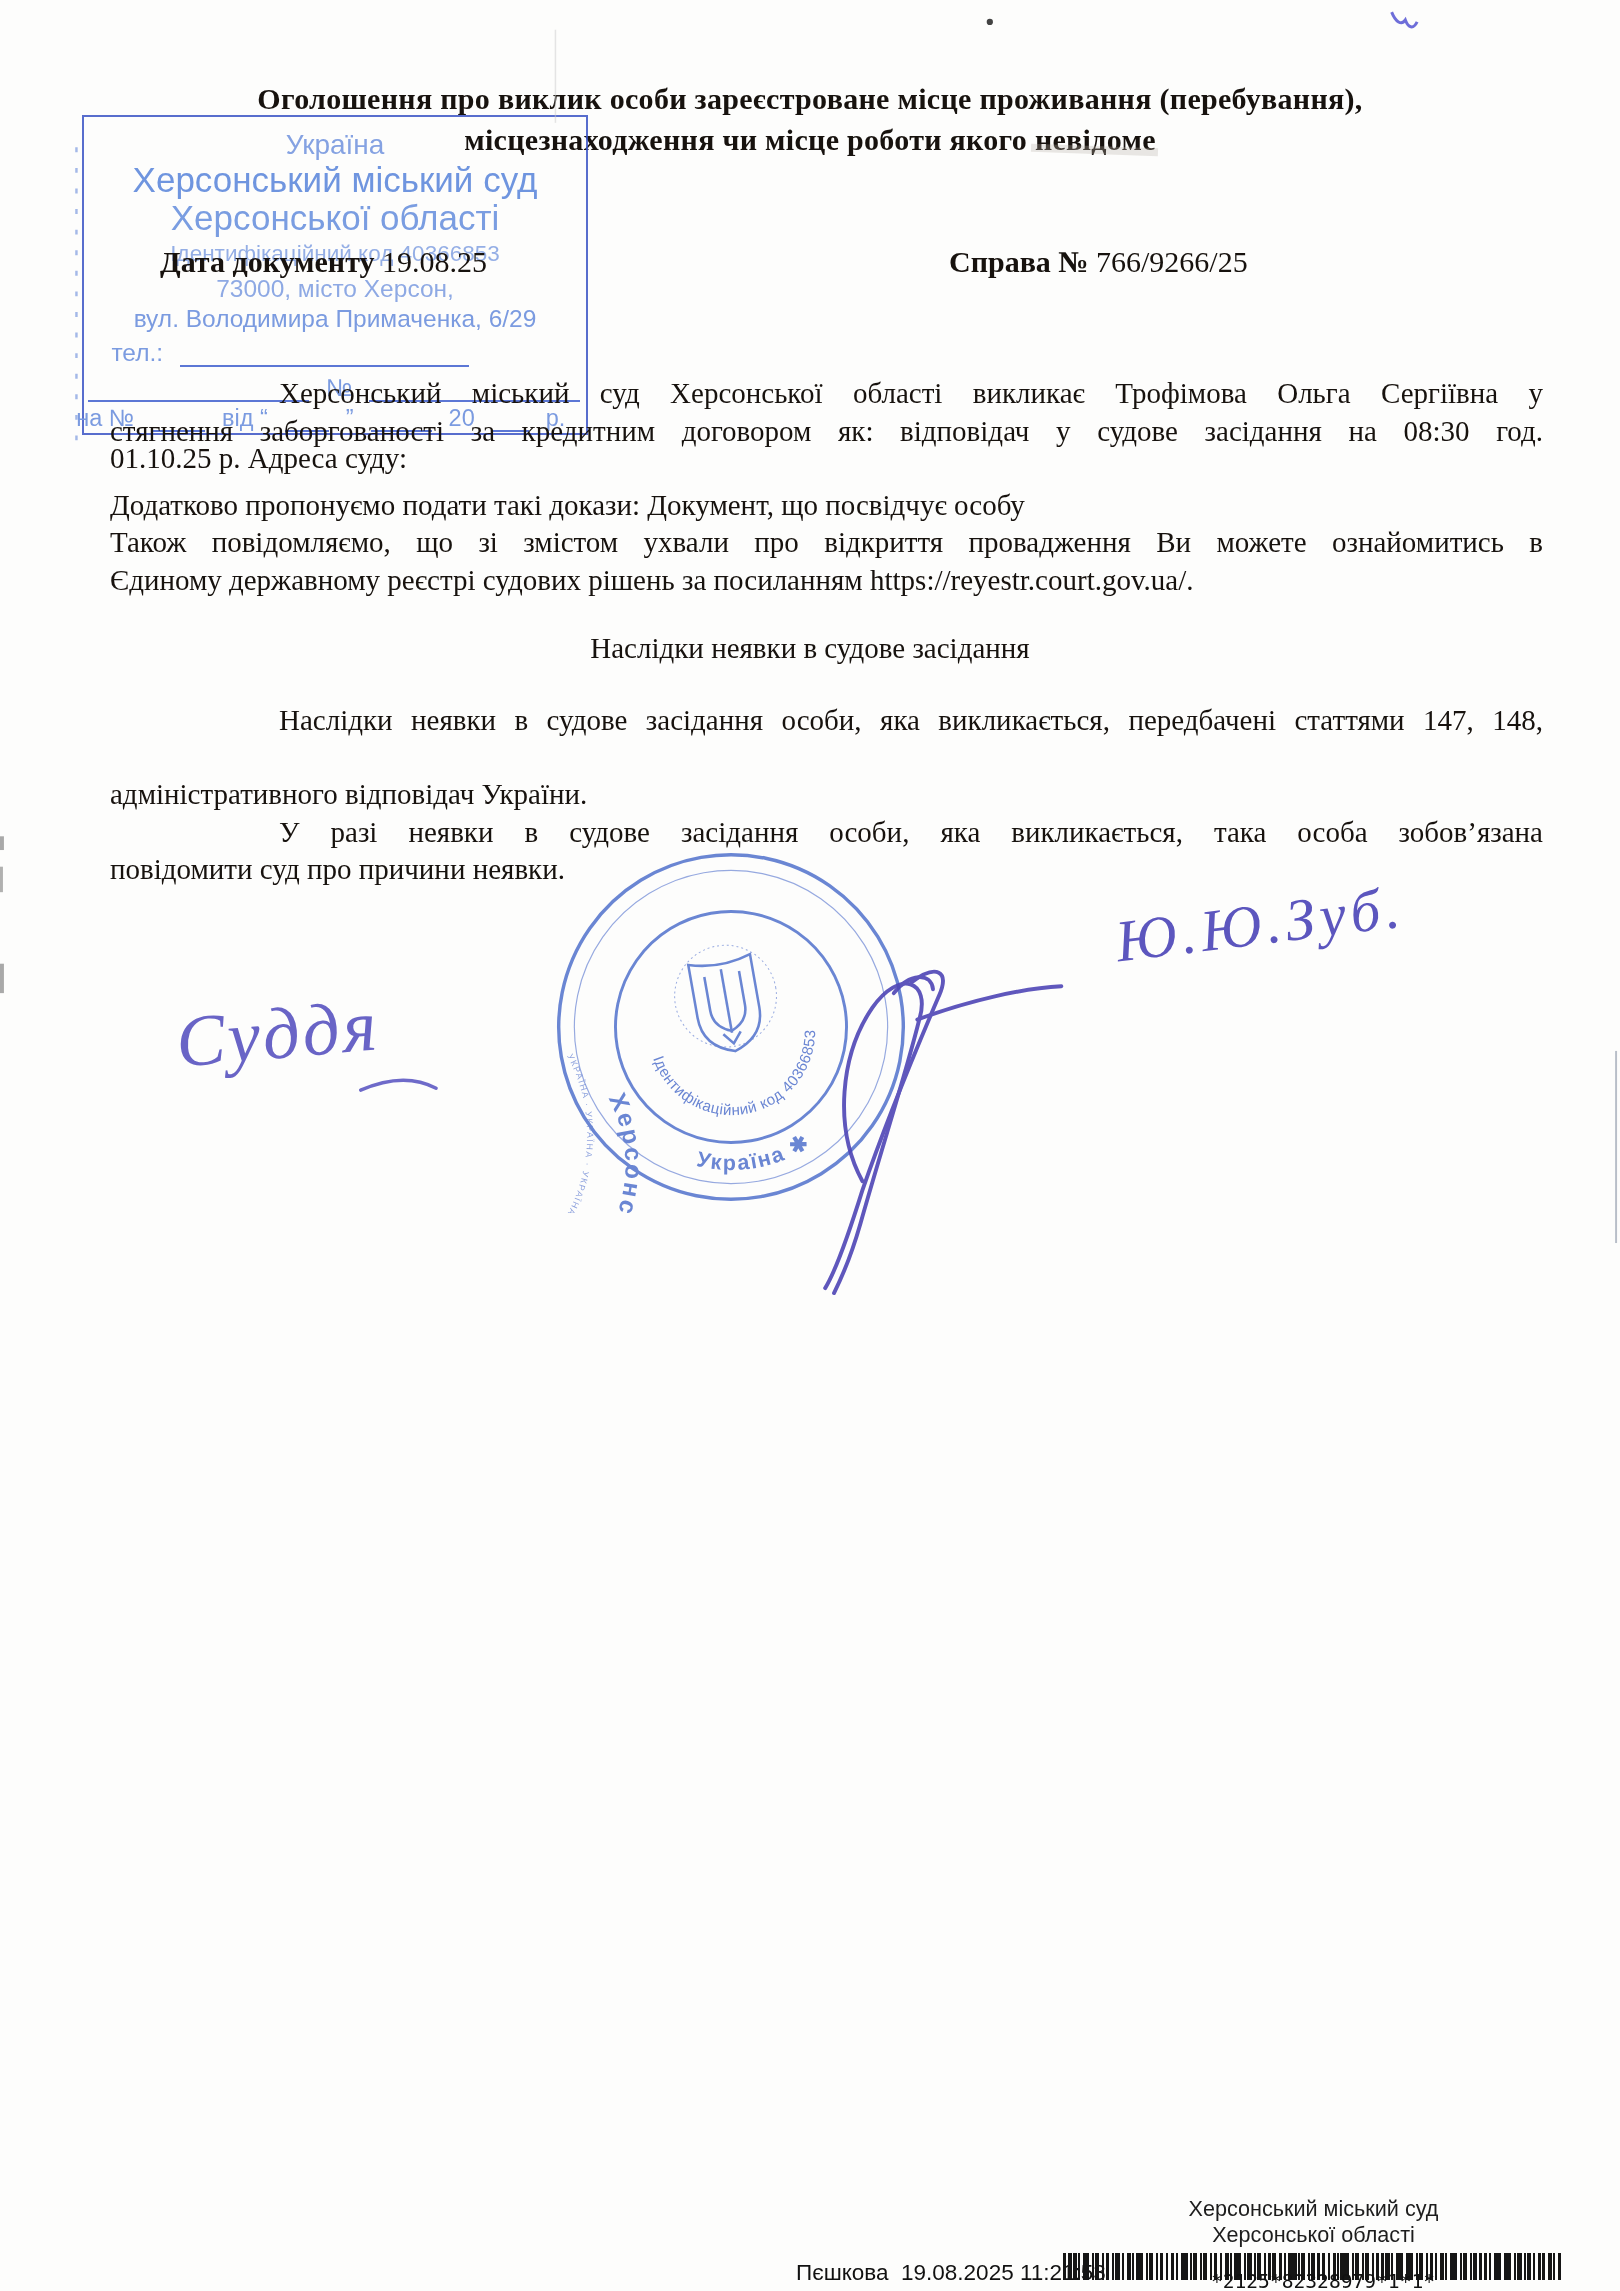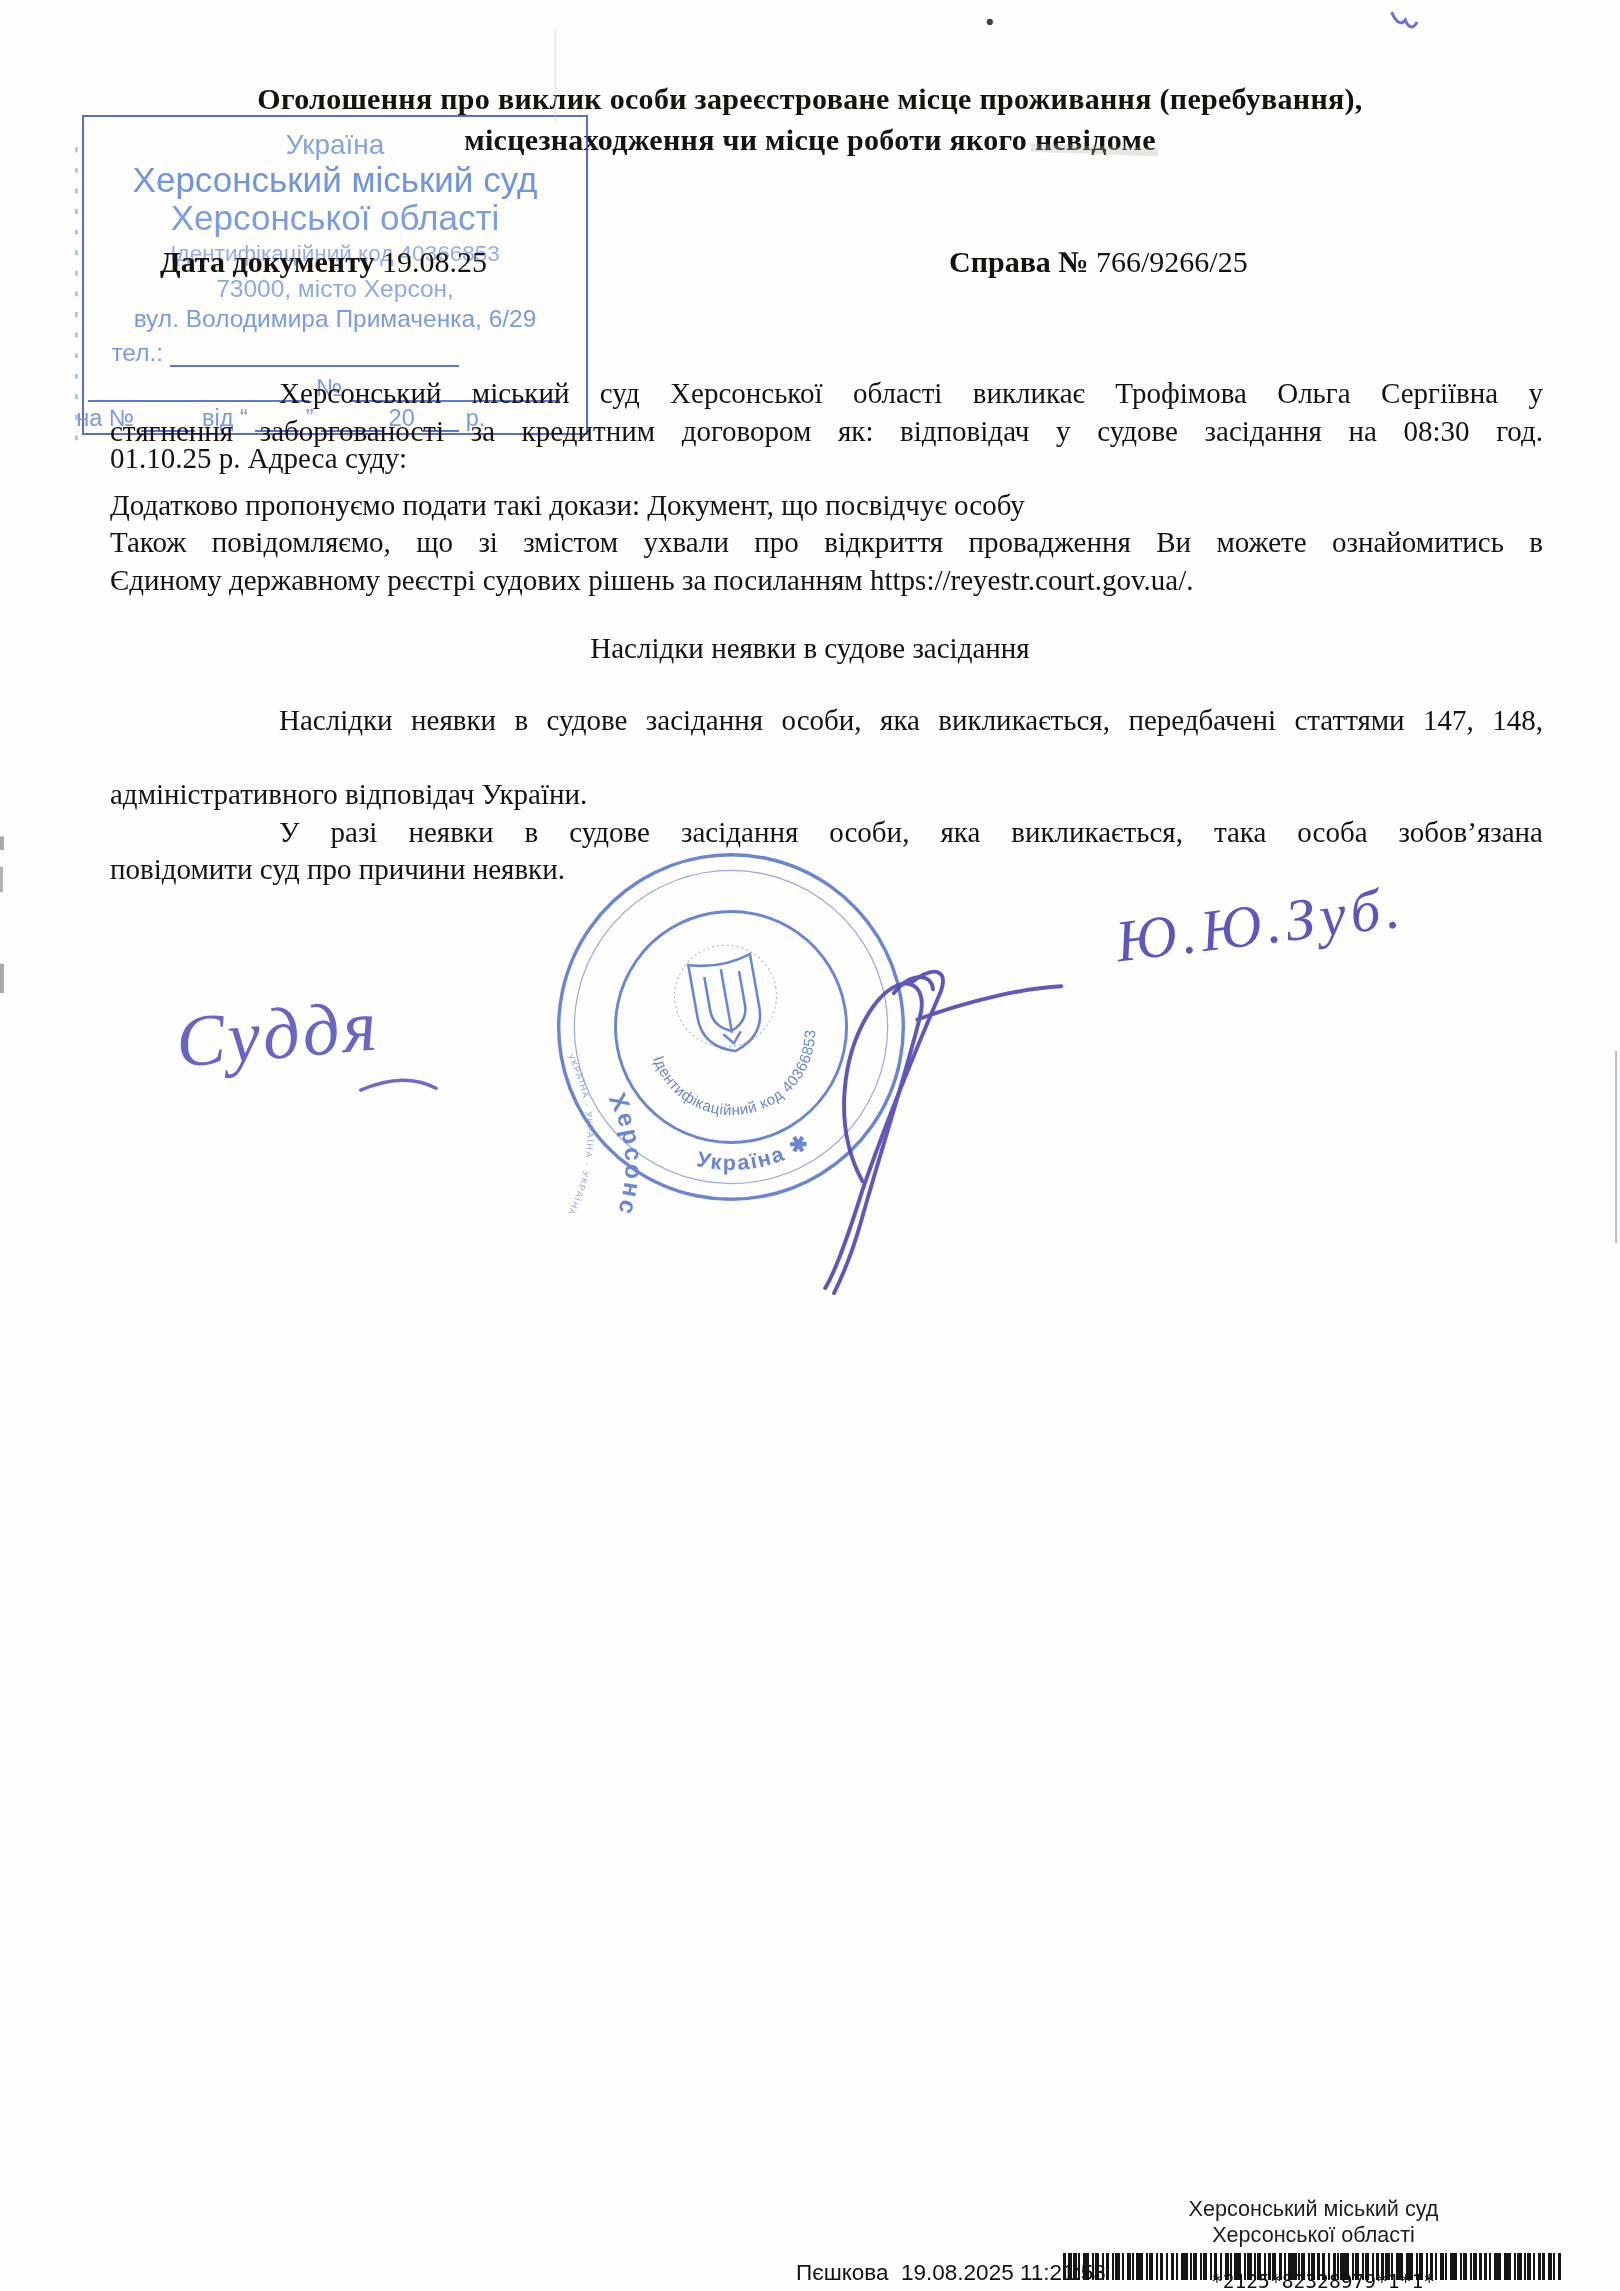--- a/index.html
+++ b/index.html
@@ -21,21 +21,21 @@
   .corner-stamp{position:absolute;left:82px;top:115px;width:502px;height:316px;
                 border:2.9px solid rgba(59,83,196,.85);
                 font-family:"Liberation Sans",sans-serif;color:#7b9be0;}
   .cs-line{position:absolute;left:0;width:100%;text-align:center;white-space:nowrap;}
   .cs-country{top:11.8px;font-size:28px;opacity:.92;}
   .cs-court1{top:43px;font-size:35px;color:#6f95df;}
   .cs-court2{top:81px;font-size:35px;color:#6f95df;opacity:.92;}
   .cs-id{top:124px;font-size:22.5px;opacity:.8;}
   .cs-addr1{top:158px;font-size:24.5px;opacity:.85;}
   .cs-addr2{top:188px;font-size:24.5px;}
-  .cs-row{position:absolute;font-size:24.5px;display:flex;align-items:flex-end;gap:7px;white-space:nowrap;}
+  .cs-row{position:absolute;font-size:24.5px;display:flex;align-items:flex-end;gap:17px;white-space:nowrap;}
   .uline{display:inline-block;border-bottom:2.9px solid rgba(74,104,208,.9);height:23.5px;}
   .cs-tel{top:222px;left:27.4px;}
   .cs-no{top:257px;left:3.9px;}
   .cs-ref{top:288px;left:-7.8px;font-size:23.5px;}
   
   .hand{font-family:"Liberation Serif",serif;font-style:italic;color:#5550bf;}
   .judge-word{position:absolute;left:176px;top:992px;font-size:73px;transform:rotate(-5deg);
               letter-spacing:2.9px;opacity:.88;}
   .judge-sig{position:absolute;left:1115px;top:890px;font-size:59px;transform:rotate(-7deg);
              letter-spacing:4.9px;color:#4b44b8;opacity:.9;}

